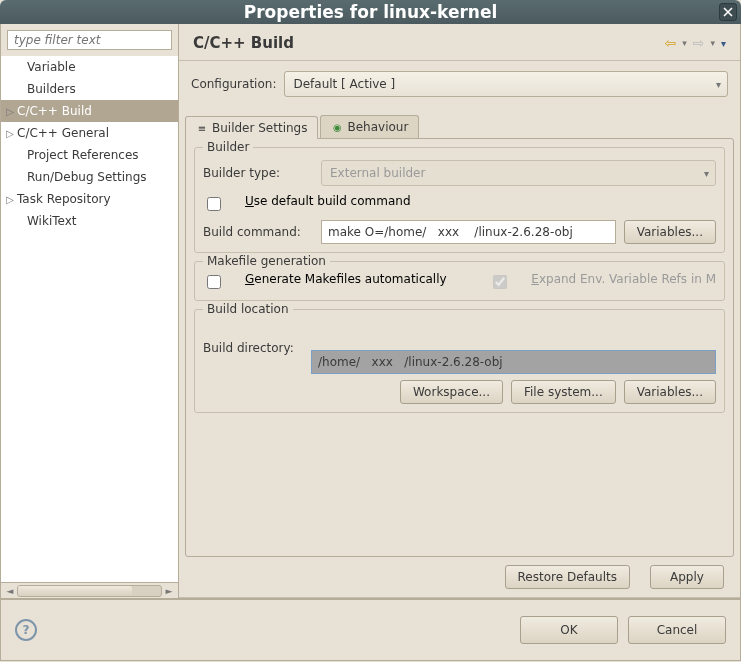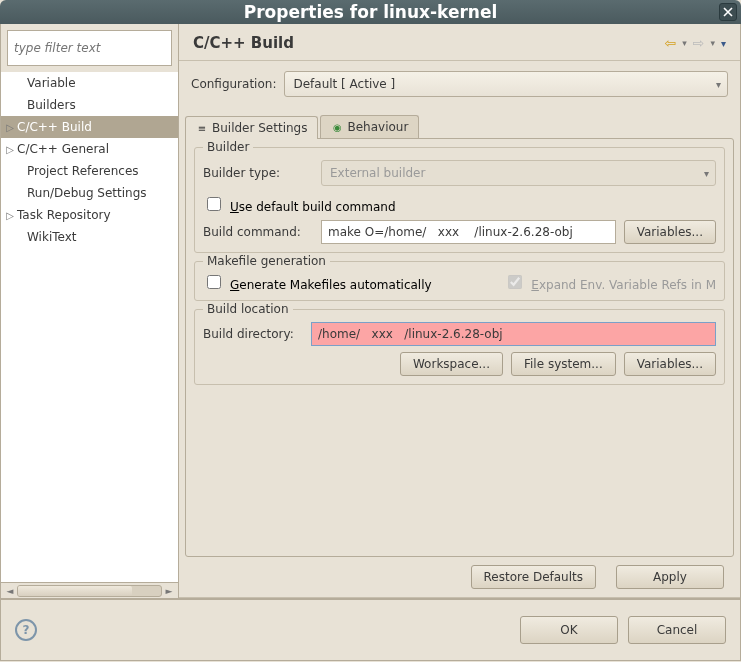--- a/index.html
+++ b/index.html
@@ -3,21 +3,21 @@
 <meta charset="utf-8">
 <style>
 * { box-sizing: border-box; font-family: "DejaVu Sans", Arial, sans-serif; font-size: 12px; }
 body { margin: 0; background: #e8e2d6; width: 741px; height: 662px; overflow: hidden; }
 .titlebar { height: 24px; background: linear-gradient(#5a6b6f, #4a5a5e); color: #fff; display: flex; align-items: center; justify-content: center; position: relative; border-top-left-radius: 6px; border-top-right-radius: 6px; }
 .titlebar-text { font-weight: bold; font-size: 17px; }
 .close-btn { position: absolute; right: 4px; top: 3px; width: 18px; height: 18px; background: #3d4d51; border: 1px solid #2a3a3e; border-radius: 3px; display: flex; align-items: center; justify-content: center; cursor: pointer; }
 .close-btn svg { width: 10px; height: 10px; }
 .window-body { display: flex; height: 575px; border: 1px solid #b5ac9a; border-top: none; background: #e8e2d6; }
 .sidebar { width: 178px; display: flex; flex-direction: column; border-right: 1px solid #b5ac9a; }
-.filter-input { margin: 6px; height: 36px; border: 1px solid #b5ac9a; background: #fff; padding: 0 6px; color: #999; font-style: italic; }
+.filter-input { margin: 6px; height: 20px; border: 1px solid #b5ac9a; background: #fff; padding: 0 6px; color: #999; font-style: italic; }
 .tree-area { flex: 1; background: #fff; overflow: auto; }
 .tree-item { height: 22px; display: flex; align-items: center; padding-left: 8px; cursor: pointer; color: #3a3a3a; }
 .tree-item.expand { padding-left: 2px; }
 .tree-item.child { padding-left: 26px; }
 .tree-item.selected { background: #b0a692; color: #fff; }
 .exp-icon { width: 14px; display: flex; align-items: center; justify-content: center; font-size: 10px; color: #777; }
 .scroll-strip { height: 16px; border-top: 1px solid #b5ac9a; background: #e8e2d6; display: flex; align-items: center; padding: 2px; }
 .scroll-track { flex: 1; height: 12px; background: #d8d0c0; border: 1px solid #b5ac9a; border-radius: 3px; display: flex; }
 .scroll-thumb { width: 80%; height: 100%; background: linear-gradient(#efe9dc,#d8d0c0); border-radius: 2px; }
 .scroll-arrow { width: 14px; font-size: 9px; text-align: center; color: #777; }
@@ -35,25 +35,25 @@
 .tab { border:1px solid #b5ac9a; border-bottom:none; background:#ddd5c4; padding:4px 10px; display:flex; align-items:center; gap:4px; border-radius:3px 3px 0 0; margin-right:2px; cursor:pointer; color:#3a3a3a; }
 .tab.active { background:#e8e2d6; position:relative; top:1px; }
 .tab-icon { width:12px; height:12px; display:flex; align-items:center; justify-content:center; font-size:10px; }
 .tab-content { border:1px solid #b5ac9a; flex:1; display:flex; flex-direction:column; padding:8px; gap:8px; border-radius: 0 3px 3px 3px; }
 .group { border:1px solid #c7bfae; border-radius:3px; padding:8px; position:relative; }
 .group-title { position:absolute; top:-8px; left:8px; background:#e8e2d6; padding:0 4px; color:#3a3a3a; }
 .form-row { display:flex; align-items:center; gap:8px; margin-top:6px; }
 .form-row:first-of-type { margin-top:4px; }
 .label { min-width:110px; color:#3a3a3a; }
 .disabled-combo { flex:1; height:24px; border:1px solid #c7bfae; background:#e5dfd2; display:flex; align-items:center; padding:12px 8px; position:relative; border-radius:3px; color:#9a9a9a; }
-.check-row { display:flex; align-items:flex-end; gap:6px; margin-top:8px; }
+.check-row { display:flex; align-items:flex-start; gap:21px; margin-top:8px; }
 input[type=checkbox] { width:14px; height:14px; }
 .underline { text-decoration: underline; }
 .text-input { flex:1; height:24px; border:1px solid #b5ac9a; background:#fff; padding:0 6px; color:#3a3a3a; font-family: inherit; }
-.text-input.focused { background:#fca5a5; border-color:#7aa0c8; }
+.text-input.focused { background:#a3a3a3; border-color:#7aa0c8;margin-top:28px; }
 .btn { height:24px; border:1px solid #a89f8c; background:linear-gradient(#f0ebe0,#dcd4c3); padding:0 12px; border-radius:3px; cursor:pointer; color:#3a3a3a; display:flex; align-items:center; }
 .disabled-check { color:#9a9a9a; }
 .bottom-actions { padding:8px 10px; display:flex; justify-content:flex-end; gap:20px; }
 .footer { height:62px; border:1px solid #b5ac9a; border-top:1px solid #b5ac9a; display:flex; align-items:center; justify-content:flex-end; padding: 0 14px; gap:10px; background:#e8e2d6; }
 .help-icon { position:absolute; left:14px; width:22px; height:22px; border:2px solid #7d95aa; border-radius:50%; display:flex; align-items:center; justify-content:center; color:#7d95aa; font-weight:bold; cursor:pointer; }
 .footer-wrap { position:relative; }
 .btn-wide { width:98px; justify-content:center; height:28px; }
 .divider { color:#777; font-size:9px; }
 </style>
 </head>
@@ -186,21 +186,21 @@
             <button class="btn">Workspace...</button>
             <button class="btn">File system...</button>
             <button class="btn">Variables...</button>
           </div>
         </div>
         <div style="flex:1"></div>
       </div>
 
       <div class="bottom-actions">
         <button class="btn">Restore Defaults</button>
-        <button class="btn" style="width:108px;justify-content:center">Apply</button>
+        <button class="btn" style="width:74px;justify-content:center">Apply</button>
       </div>
     </div>
   </div>
 </div>
 
 <div class="footer footer-wrap">
   <div class="help-icon">
       <span>?</span>
     </div>
   <button class="btn btn-wide">OK</button>

